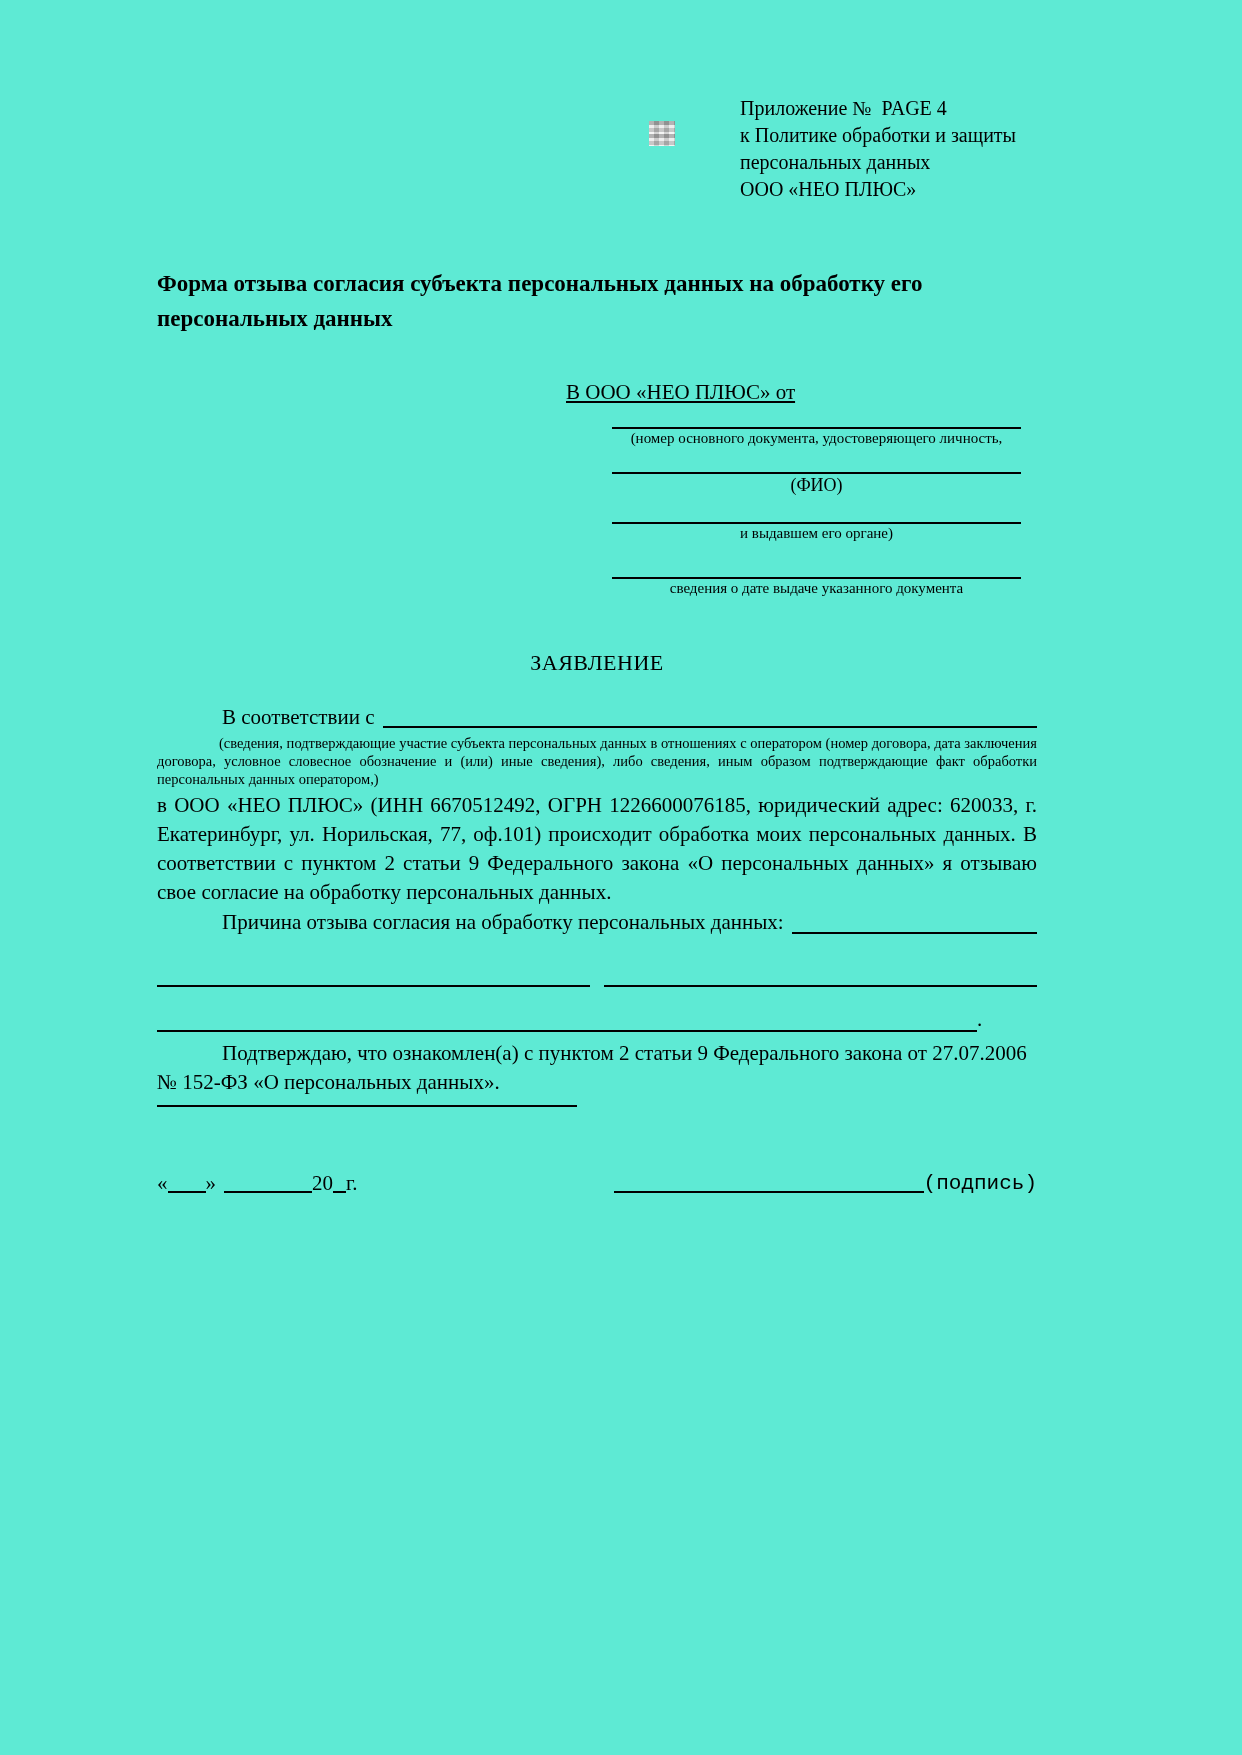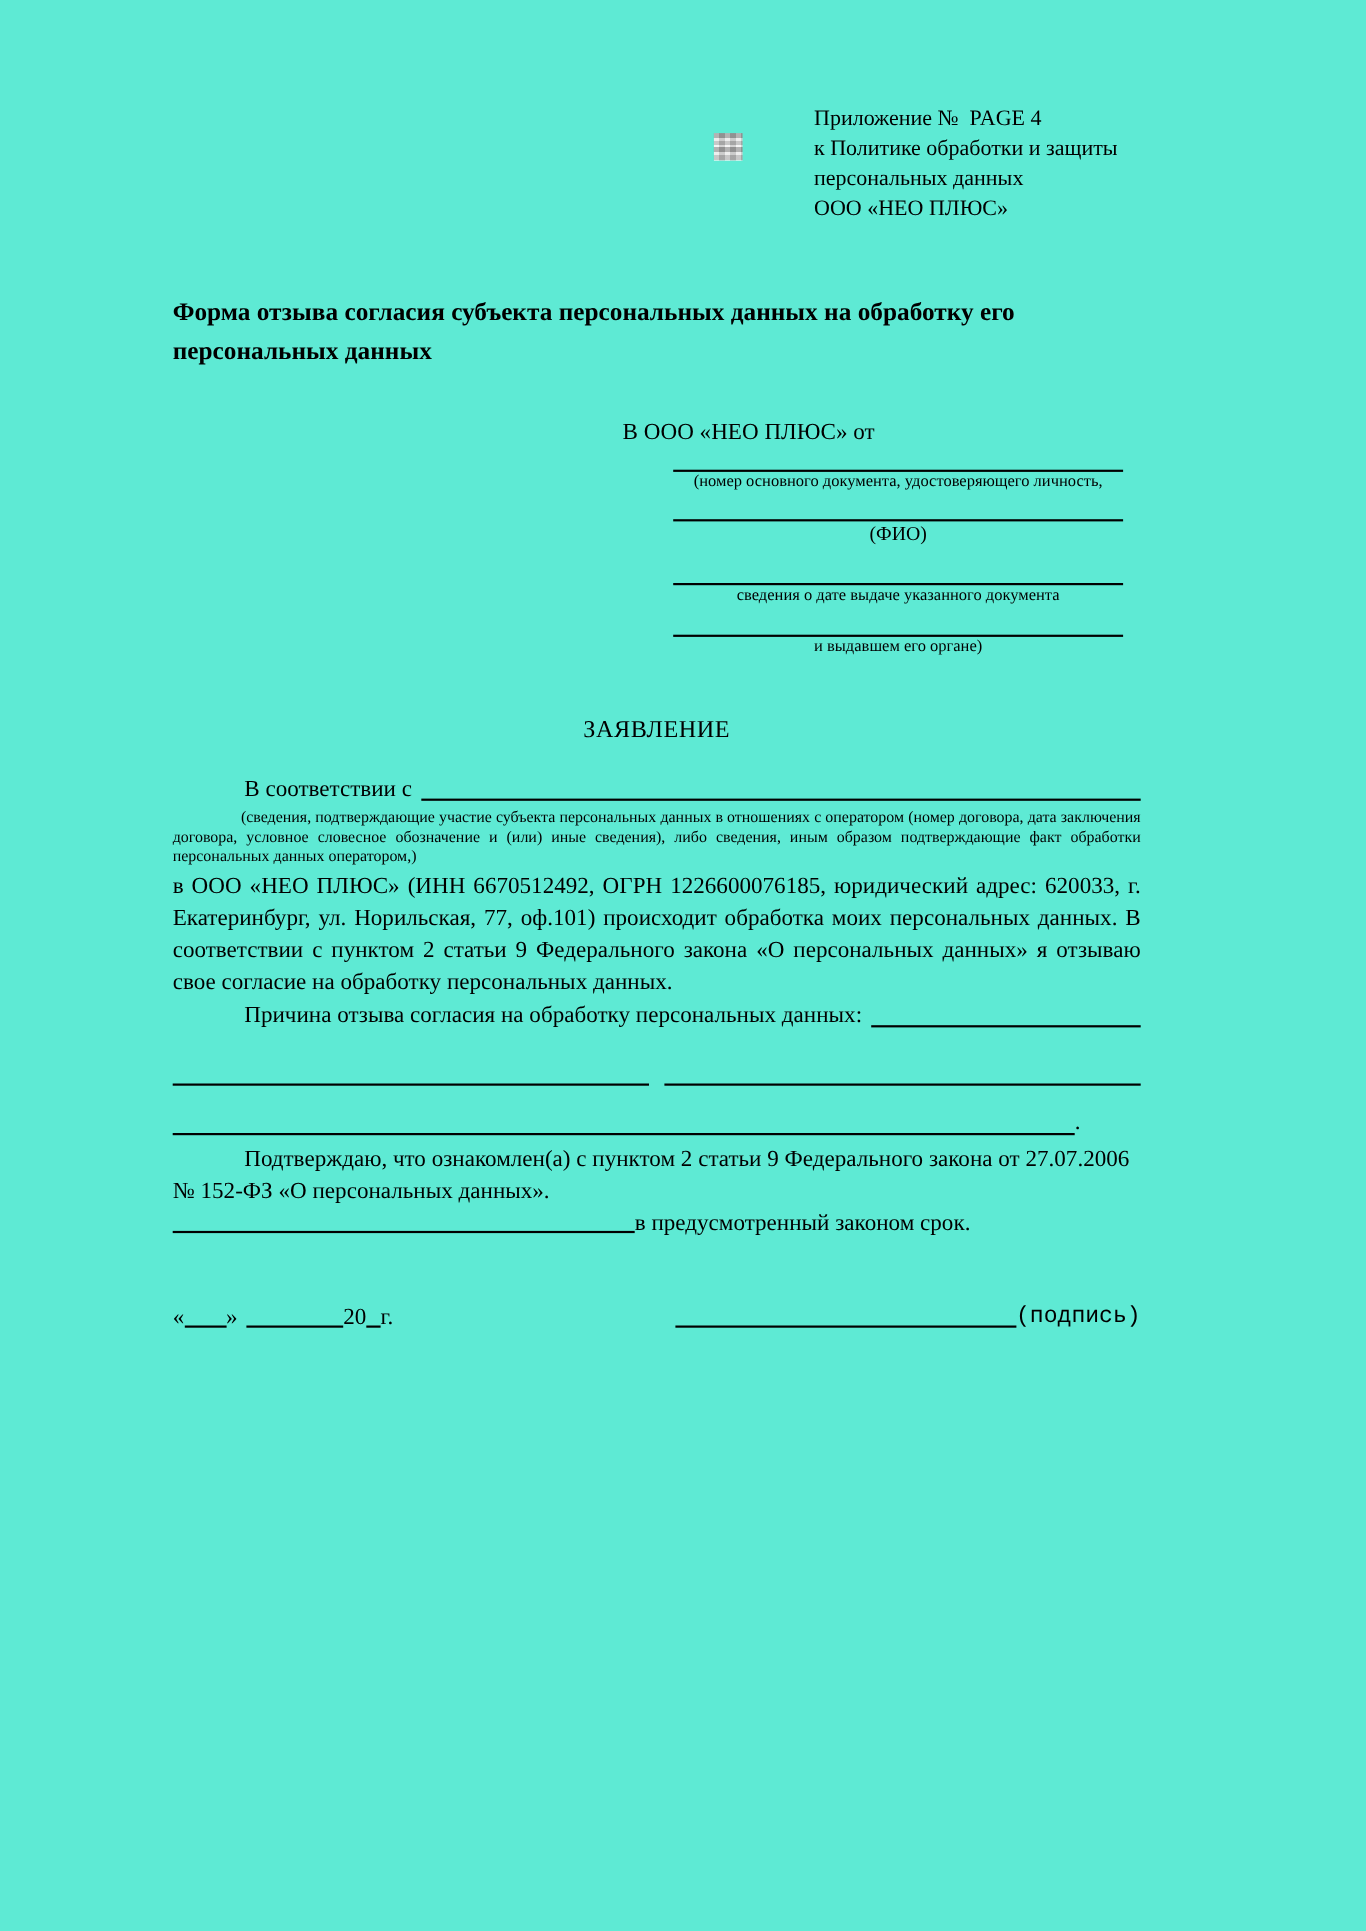--- a/index.html
+++ b/index.html
@@ -27,21 +27,21 @@
     background:
       repeating-linear-gradient(90deg, rgba(255,255,255,0.25) 0 5px, rgba(120,120,120,0.25) 5px 10px),
       repeating-linear-gradient(180deg, #9a9a9a 0 4px, #e8e8e8 4px 7px, #b5b5b5 7px 11px, #f2f2f2 11px 13px);
   }
   .title {
     margin-top:63px;
     font-size:23px; font-weight:bold; line-height:35px;
     width:880px;
   }
   .addressee { margin-top:44px; margin-left:409px; width:455px; font-size:21px; }
-  .addr-to { margin-bottom:2px; }
+  .addr-to { margin-bottom:2px;text-decoration:underline; }
   .addr-field { margin-left:46px; }
   .addr-line { border-bottom:2px solid #000; }
   .addr-line.h1 { height:24px; }
   .addr-line.h2 { height:20px; }
   .addr-line.h3 { height:34px; }
   .addr-line.h4 { height:26px; }
   .addr-caption { text-align:center; font-size:18px; line-height:22px; }
   .addr-caption.small { font-size:15px; line-height:19px; }
   .heading {
     margin-top:52px; text-align:center;
@@ -113,27 +113,27 @@
         <div class="addr-line h2"></div>
         <div class="addr-caption small">(номер основного документа, удостоверяющего личность,</div>
       </div>
 
       <div class="addr-field">
         <div class="addr-line h1"></div>
         <div class="addr-caption">(ФИО)</div>
       </div>
 
       <div class="addr-field">
-        <div class="addr-line h3"></div>
-        <div class="addr-caption small">сведения о дате выдаче указанного документа</div>
+        <div class="addr-line h4"></div>
+        <div class="addr-caption small">и выдавшем его органе)</div>
       </div>
 
       <div class="addr-field">
-        <div class="addr-line h4"></div>
-        <div class="addr-caption small">и выдавшем его органе)</div>
+        <div class="addr-line h3"></div>
+        <div class="addr-caption small">сведения о дате выдаче указанного документа</div>
       </div>
     </div>
 
     <div class="heading">ЗАЯВЛЕНИЕ</div>
 
     <div class="intro-line">
       <span class="txt">В соответствии с</span>
       <span class="fill-blank"></span>
     </div>
 
@@ -154,21 +154,20 @@
     <div class="blank-row-2">
       <div class="seg"></div>
       <span>.</span>
     </div>
 
     <div class="confirm-par">Подтверждаю, что ознакомлен(а) с пунктом 2 статьи 9 Федерального закона от 27.07.2006 № 152-ФЗ «О персональных данных».</div>
 
 
     <div class="reply-line2">
       <div class="seg"></div>
-      <span>в предусмотренный законом срок.</span>
     </div>
 
     <div class="footer-row">
       <div class="date-group">
         <span>«</span>
         <span class="blank blank-day"></span>
         <span>»</span>
         <span class="blank blank-month"></span>
         <span>20</span>
         <span class="blank blank-year"></span>

